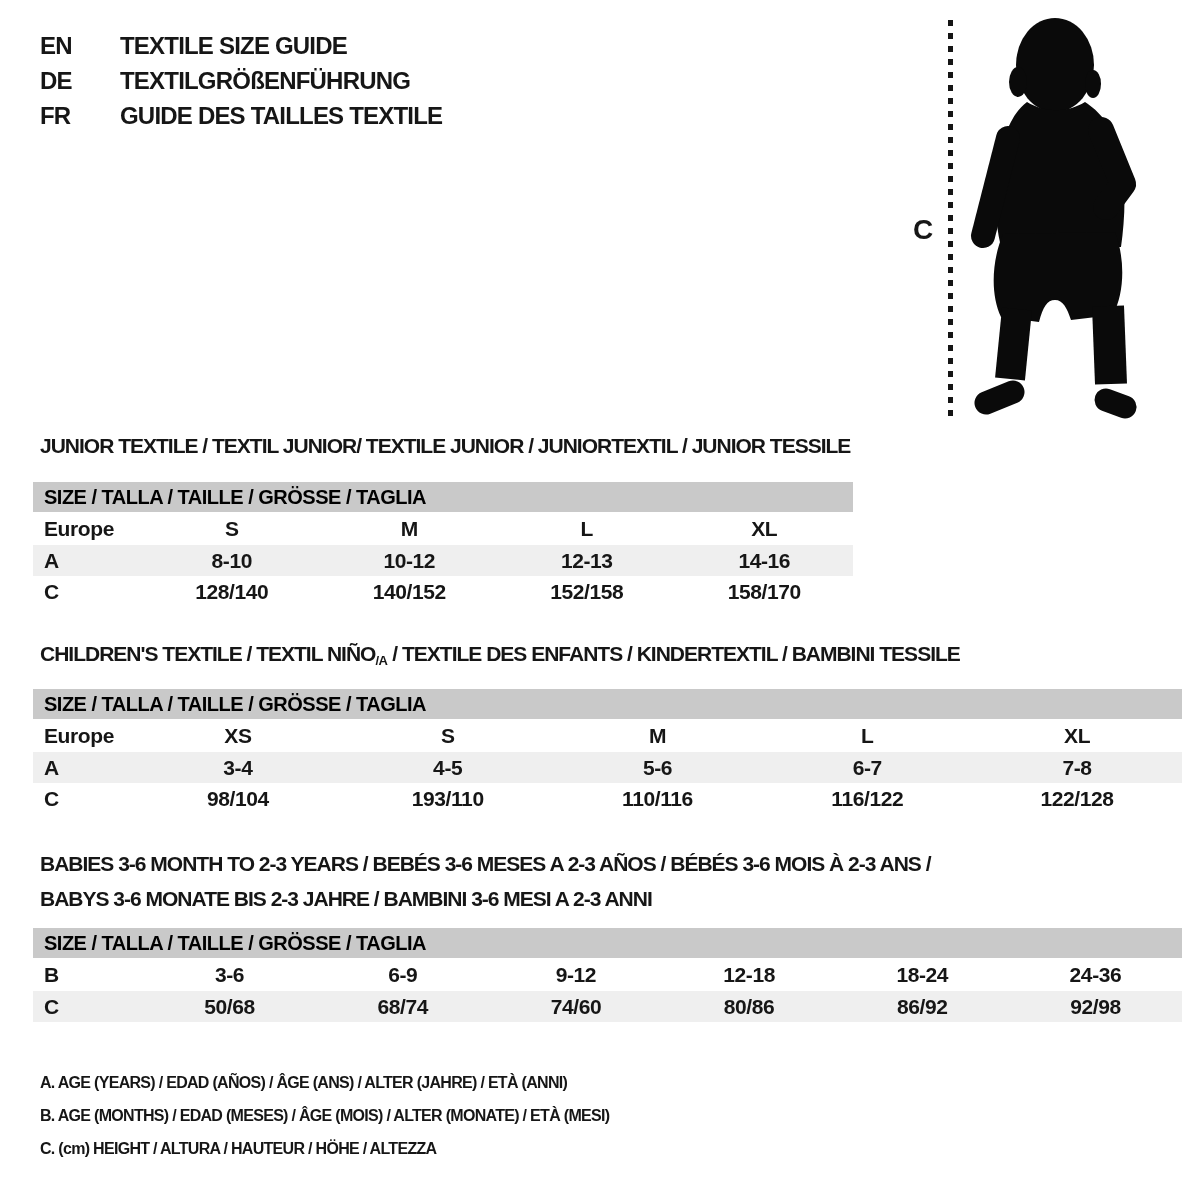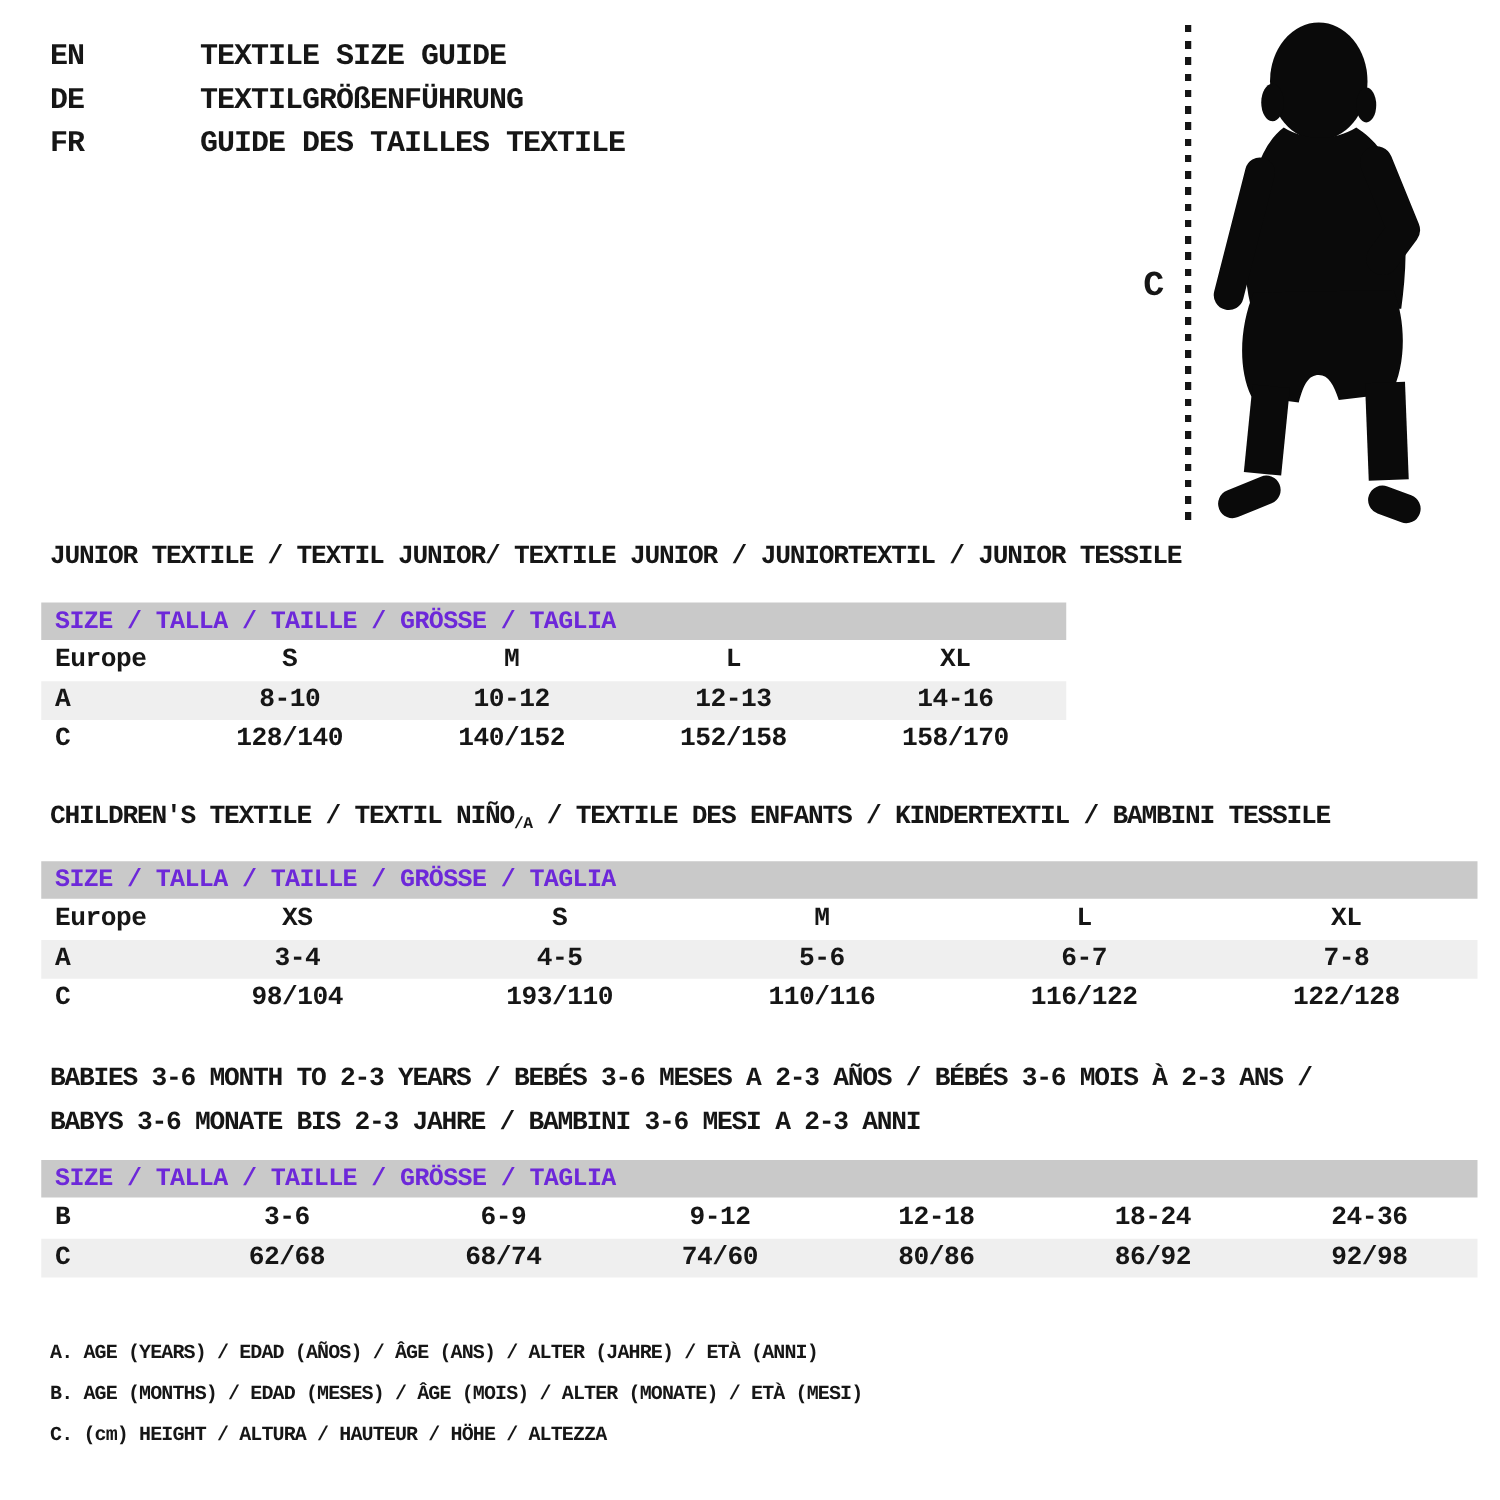--- a/index.html
+++ b/index.html
@@ -1,37 +1,37 @@
 <!DOCTYPE html>
 <html><head>
 <meta charset="utf-8">
 <style>
   html,body{margin:0;padding:0;background:#ffffff;}
   .canvas{
     position:relative;width:1200px;height:1200px;background:#ffffff;overflow:hidden;
-    font-family:Liberation Mono, monospace;font-weight:700;color:#161616;
+    font-family:Liberation Sans, sans-serif;font-weight:700;color:#161616;
   }
   
   .lang-block{position:absolute;left:40px;top:28px;}
   .lang-row{display:flex;height:35px;align-items:center;font-size:24px;letter-spacing:-0.8px;}
   .lang-code{width:80px;}
-  .lang-title{white-space:nowrap;margin-left:40px;}
+  .lang-title{white-space:nowrap;}
   
   .dash-line{
     position:absolute;left:948px;top:20px;width:5px;height:397px;
     background:repeating-linear-gradient(to bottom,#151515 0 6px,transparent 6px 13px);
   }
   .c-label{position:absolute;left:906px;top:214px;width:34px;text-align:center;font-size:28px;}
   .silhouette{position:absolute;left:963px;top:16px;}
   
   .sec-title{position:absolute;left:40px;font-size:21px;letter-spacing:-1px;white-space:nowrap;}
   .sec-title .sub{font-size:13px;vertical-align:-4px;letter-spacing:-0.5px;}
   
   .size-table{position:absolute;left:33px;}
-  .size-bar{height:30px;background:#c9c9c9;color:#6d28d9;display:flex;align-items:center;
+  .size-bar{height:30px;background:#c9c9c9;color:#000000;display:flex;align-items:center;
             padding-left:11px;font-size:20px;letter-spacing:-0.5px;box-sizing:border-box;}
   .trow{display:flex;align-items:center;height:31px;font-size:21px;letter-spacing:-0.4px;}
   .trow.first{height:33px;}
   .trow.shaded{background:#efefef;}
   .cell{flex:1;text-align:center;}
   .cell.label{flex:0 0 110px;text-align:left;padding-left:11px;box-sizing:border-box;}
   .lbl-narrow .cell.label{flex:0 0 100px;}
   
   .legend{position:absolute;left:40px;top:1066px;font-size:16px;letter-spacing:-0.7px;line-height:33px;}
   .legend div{white-space:nowrap;}
@@ -151,21 +151,21 @@
       <div class="cell label">B</div>
       <div class="cell">3-6</div>
       <div class="cell">6-9</div>
       <div class="cell">9-12</div>
       <div class="cell">12-18</div>
       <div class="cell">18-24</div>
       <div class="cell">24-36</div>
     </div>
     <div class="trow shaded">
       <div class="cell label">C</div>
-      <div class="cell">62/68</div>
+      <div class="cell">50/68</div>
       <div class="cell">68/74</div>
       <div class="cell">74/60</div>
       <div class="cell">80/86</div>
       <div class="cell">86/92</div>
       <div class="cell">92/98</div>
     </div>
   </div>
 
   <div class="legend">
     <div>A. AGE (YEARS) / EDAD (AÑOS) / ÂGE (ANS) / ALTER (JAHRE) / ETÀ (ANNI)</div>

